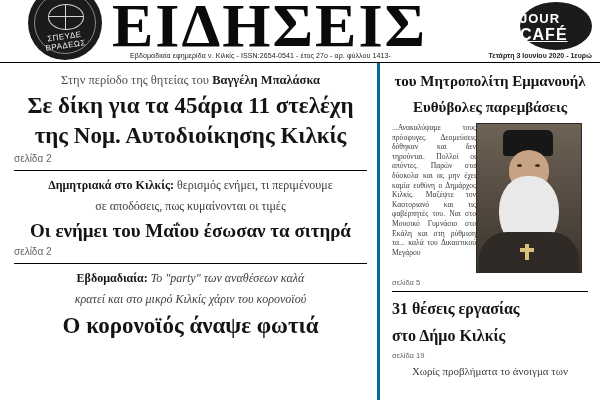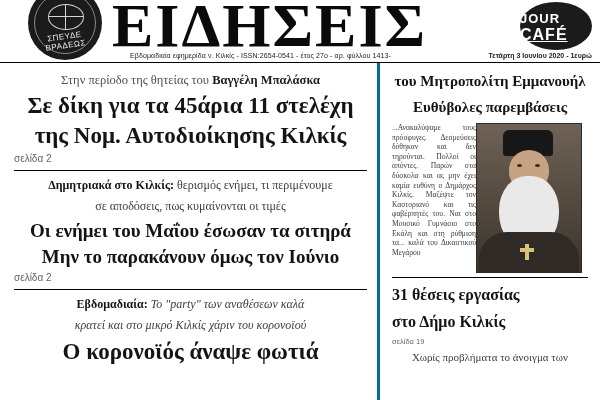--- a/index.html
+++ b/index.html
@@ -352,21 +352,20 @@
       </div>
 
       <hr class="rule">
 
       <div>
         <div class="deck">
           <b>Δημητριακά στο Κιλκίς:</b><span> θερισμός ενήμει, τι περιμένουμε</span>
         </div>
         <div class="deck">σε αποδόσεις, πως κυμαίνονται οι τιμές</div>
         <div class="headline small">Οι ενήμει του Μαΐου έσωσαν τα σιτηρά</div>
-        <div class="headline small">Μην το παρακάνουν όμως τον Ιούνιο</div>
         <div class="pagenote">σελίδα 2</div>
       </div>
 
       <hr class="rule">
 
       <div>
         <div class="deck">
           <b>Εβδομαδιαία:</b><i> Το "party" των αναθέσεων καλά</i>
         </div>
         <div class="deck"><i>κρατεί και στο μικρό Κιλκίς χάριν του κορονοϊού</i></div>
@@ -386,20 +385,21 @@
           <div class="photo">
             <div class="hat"></div>
             <div class="face"></div>
             <div class="eye-l"></div>
             <div class="eye-r"></div>
             <div class="beard"></div>
             <div class="robe"></div>
             <div class="cross"></div>
           </div>
         </div>
+        <div class="r-pagenote">σελίδα 5</div>
       </div>
 
       <hr class="rule">
 
       <div>
         <div class="r-headline2">31 θέσεις εργασίας</div>
         <div class="r-headline2">στο Δήμο Κιλκίς</div>
         <div class="r-pagenote">σελίδα 19</div>
         <div class="r-sub">Χωρίς προβλήματα το άνοιγμα των</div>
       </div>

